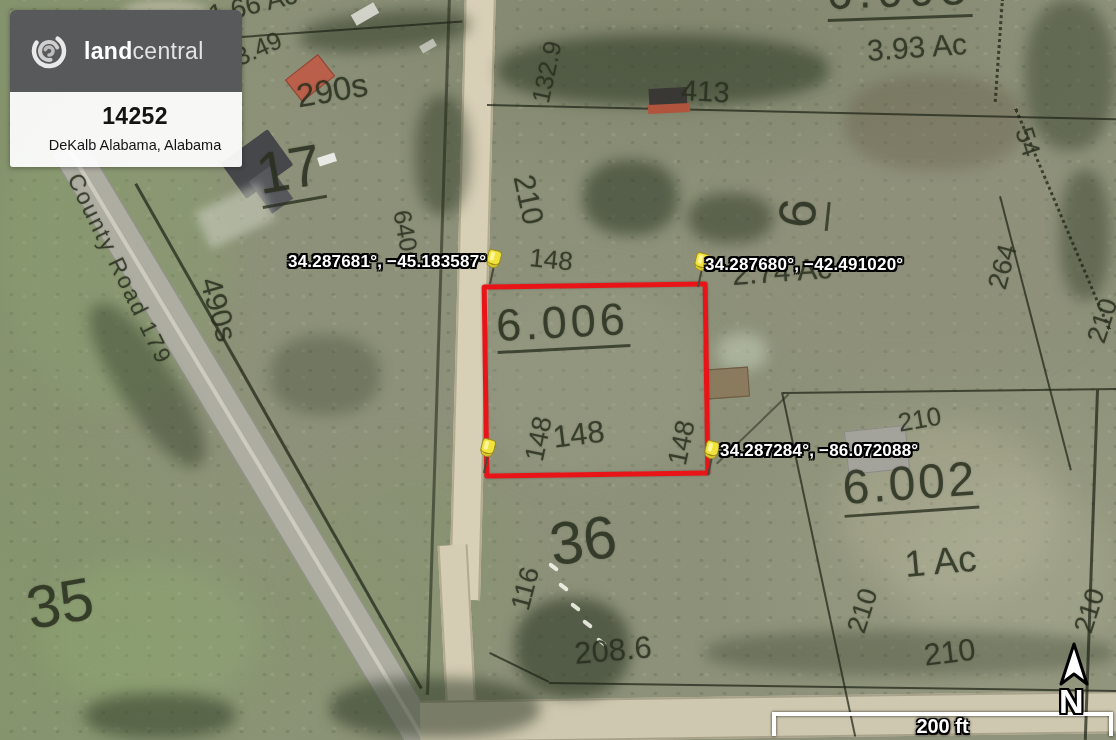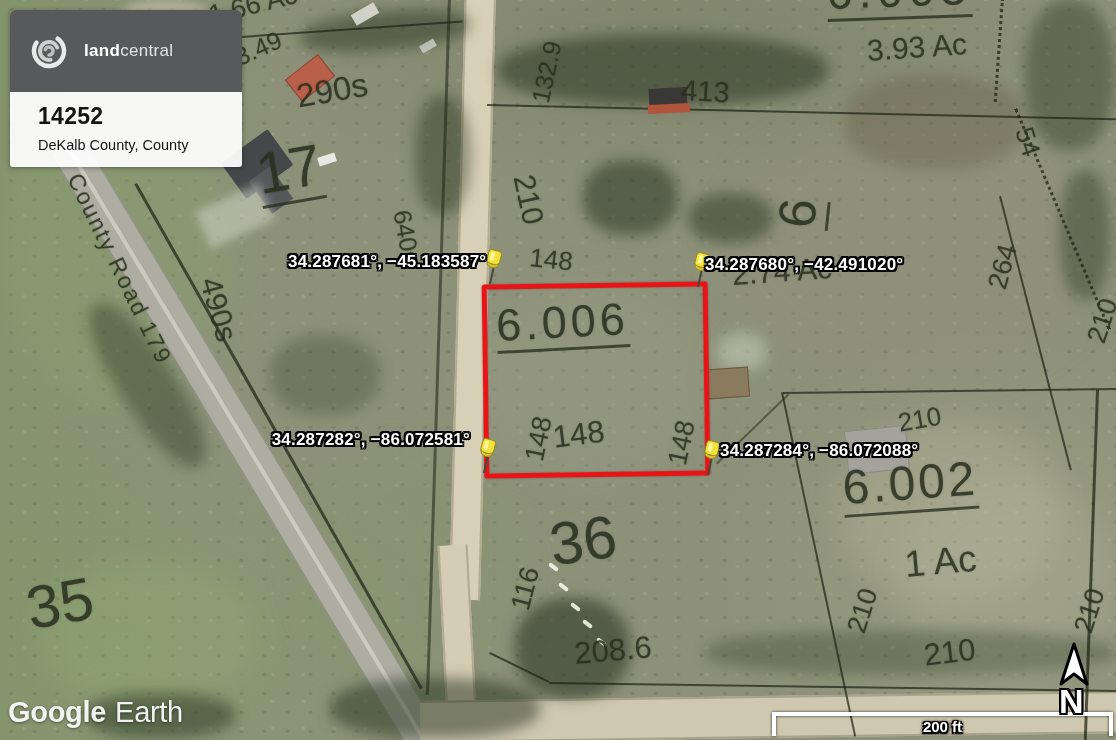--- a/index.html
+++ b/index.html
@@ -31,38 +31,38 @@
     text-shadow:-2px -2px 0 #000,2px -2px 0 #000,-2px 2px 0 #000,2px 2px 0 #000,
                 0 -2px 0 #000,0 2px 0 #000,-2px 0 0 #000,2px 0 0 #000;}
   .pin{position:absolute;width:26px;height:40px;}
   #parcel-outline{position:absolute;left:483px;top:283px;width:216px;height:184px;
     border:5px solid #e81417;border-radius:3px;transform:rotate(-0.8deg);
     box-shadow:0 0 2px rgba(0,0,0,.35), inset 0 0 2px rgba(0,0,0,.25);}
   
   #card{position:absolute;left:10px;top:10px;width:232px;box-shadow:0 1px 5px rgba(0,0,0,.35);}
   #card-header{height:82px;background:#58595b;border-radius:6px 6px 0 0;
     display:flex;align-items:center;gap:13px;padding-left:17px;box-sizing:border-box;}
-  #card-brand{font-size:17px;letter-spacing:.3px;color:#fff;}
+  #card-brand{font-size:23px;letter-spacing:.3px;color:#fff;}
   #card-brand .b1{font-weight:700;color:#ffffff;}
   #card-brand .b2{font-weight:300;color:#e3e3e3;}
   #card-body{background:rgba(255,255,255,.93);border-radius:0 0 3px 3px;
-    padding:11px 10px 12px 28px;box-sizing:border-box;color:#141414;}
+    padding:11px 10px 12px 28px;box-sizing:border-box;color:#141414;text-align:center;}
   #card-id{font-size:23px;font-weight:800;letter-spacing:.3px;}
   #card-loc,#card-apn{font-size:14.5px;line-height:1.22;margin-top:2px;}
   #card-loc{margin-top:7px;}
   
   #ge{position:absolute;left:8px;top:696px;color:rgba(255,255,255,.93);font-size:29px;
       text-shadow:0 1px 3px rgba(0,0,0,.45);letter-spacing:-.3px;}
   #ge .g{font-weight:600;} #ge .e{font-weight:400;margin-left:9px;}
   
   #scalebar{position:absolute;left:772px;top:712px;width:341px;height:24px;
     border-top:4px solid #fff;border-left:4px solid #fff;border-right:4px solid #fff;
     box-sizing:border-box;filter:drop-shadow(0 0 1.5px rgba(0,0,0,.8));
     display:flex;align-items:center;justify-content:center;}
-  #scalebar span{color:#fff;font-weight:700;font-size:15px;
+  #scalebar span{color:#fff;font-weight:700;font-size:20px;
     text-shadow:-1.5px -1.5px 0 #000,1.5px -1.5px 0 #000,-1.5px 1.5px 0 #000,1.5px 1.5px 0 #000;}
   
   #north-arrow{position:absolute;left:1056px;top:642px;width:36px;height:46px;}
   #north-n{position:absolute;left:1059px;top:682px;color:#fff;font-size:34px;font-weight:700;
     text-shadow:-2px -2px 0 #000,2px -2px 0 #000,-2px 2px 0 #000,2px 2px 0 #000,
                 0 -2px 0 #000,0 2px 0 #000,-2px 0 0 #000,2px 0 0 #000;}
   .dash{position:absolute;width:11px;height:4px;background:rgba(250,250,240,.85);
         border-radius:2px;transform:rotate(38deg);}
 </style>
 </head>
@@ -193,21 +193,20 @@
   <span class="coord" style="left:705px;top:255px;">34.287680°, −42.491020°</span>
 
   <svg class="pin" viewBox="0 0 26 40" style="left:473px;top:436px;">
     <path d="M11 37 L14.5 21" stroke="#4a4a3c" stroke-width="2"></path>
     <g transform="rotate(14 14 13)">
       <rect x="8" y="3" width="13" height="14" rx="3.5" fill="#f2e33c" stroke="#9a8c1e"></rect>
       <path d="M8 15 Q14.5 20 21 15 L19 19 Q14.5 22 10 19 Z" fill="#dcca2b" stroke="#9a8c1e" stroke-width="0.8"></path>
       <rect x="10.5" y="5" width="4" height="9" rx="2" fill="#fff9b0" opacity="0.8"></rect>
     </g>
   </svg>
-  <span class="coord" style="left:262px;top:430px;width:208px;text-align:right;">34.287282°, −86.072581°</span>
 
   <svg class="pin" viewBox="0 0 26 40" style="left:697px;top:438px;">
     <path d="M11 37 L14.5 21" stroke="#4a4a3c" stroke-width="2"></path>
     <g transform="rotate(14 14 13)">
       <rect x="8" y="3" width="13" height="14" rx="3.5" fill="#f2e33c" stroke="#9a8c1e"></rect>
       <path d="M8 15 Q14.5 20 21 15 L19 19 Q14.5 22 10 19 Z" fill="#dcca2b" stroke="#9a8c1e" stroke-width="0.8"></path>
       <rect x="10.5" y="5" width="4" height="9" rx="2" fill="#fff9b0" opacity="0.8"></rect>
     </g>
   </svg>
   <span class="coord" style="left:720px;top:441px;">34.287284°, −86.072088°</span>
@@ -216,25 +215,24 @@
     <div id="card-header" style="background: rgb(88, 89, 91);">
       <svg width="44" height="44" viewBox="0 0 44 44">
         <circle cx="22" cy="22" r="15" fill="none" stroke="#e9e9e9" stroke-width="4.5" stroke-dasharray="70 25" stroke-linecap="round" transform="rotate(-55 22 22)"></circle>
         <circle cx="22" cy="22" r="9" fill="none" stroke="#cfcfcf" stroke-width="4" stroke-dasharray="40 17" stroke-linecap="round" transform="rotate(80 22 22)"></circle>
         <circle cx="22" cy="22" r="4" fill="none" stroke="#bdbdbd" stroke-width="3.5" stroke-dasharray="17 9" stroke-linecap="round" transform="rotate(200 22 22)"></circle>
       </svg>
       <div id="card-brand"><span class="b1">land</span><span class="b2">central</span></div>
     </div>
     <div id="card-body">
       <div id="card-id">14252</div>
-      <div id="card-loc">DeKalb County, County</div>
+      <div id="card-loc">DeKalb Alabama, Alabama</div>
     </div>
   </div>
 
-  <div id="ge"><span class="g">Google</span><span class="e">Earth</span></div>
 
   <div id="scalebar">
     <span>200 ft</span>
   </div>
 
   <svg id="north-arrow" viewBox="0 0 36 46">
     <polygon points="18,2 31,42 18,32 5,42" fill="#fff" stroke="#000" stroke-width="3" stroke-linejoin="round"></polygon>
   </svg>
   <div id="north-n">N</div>
 </div>

